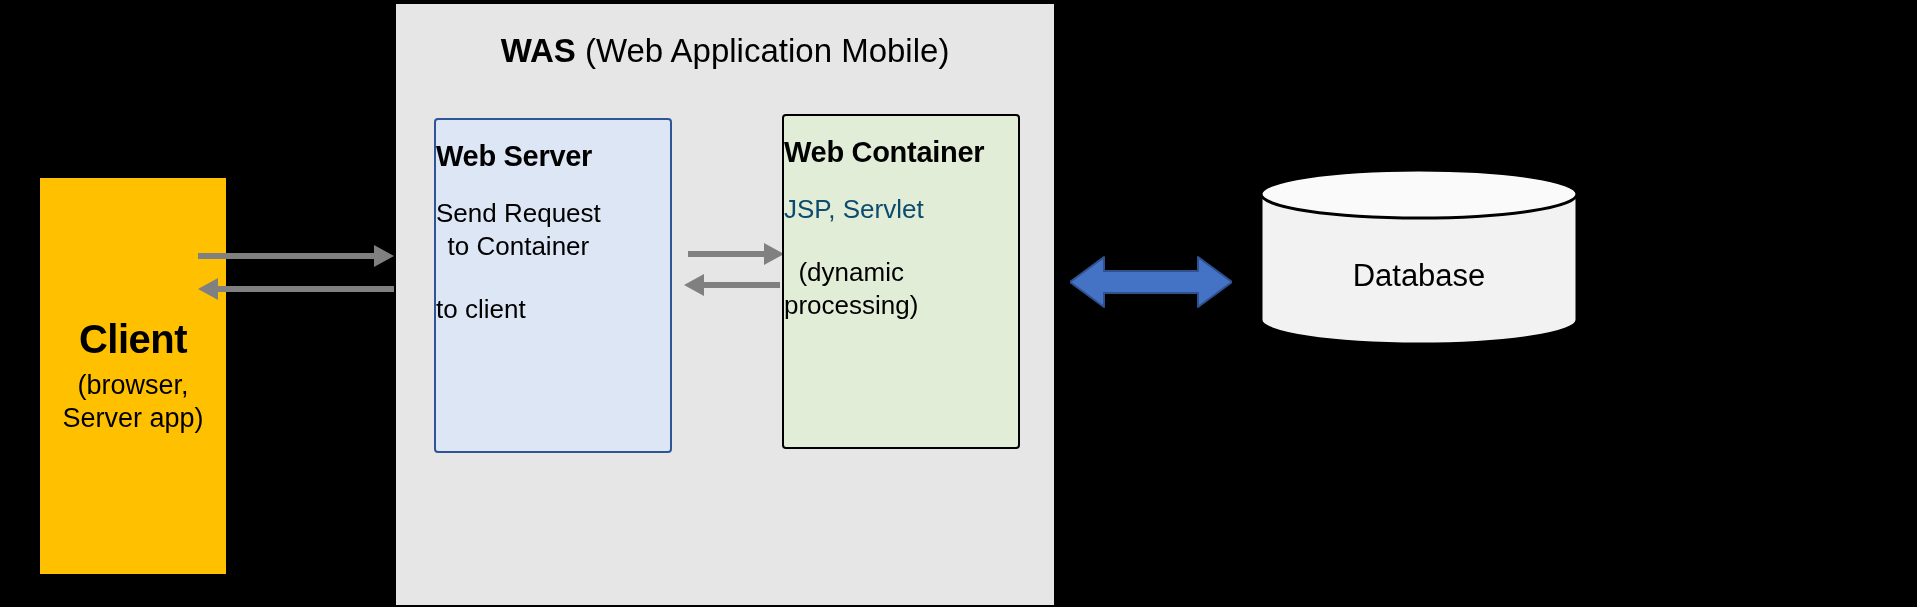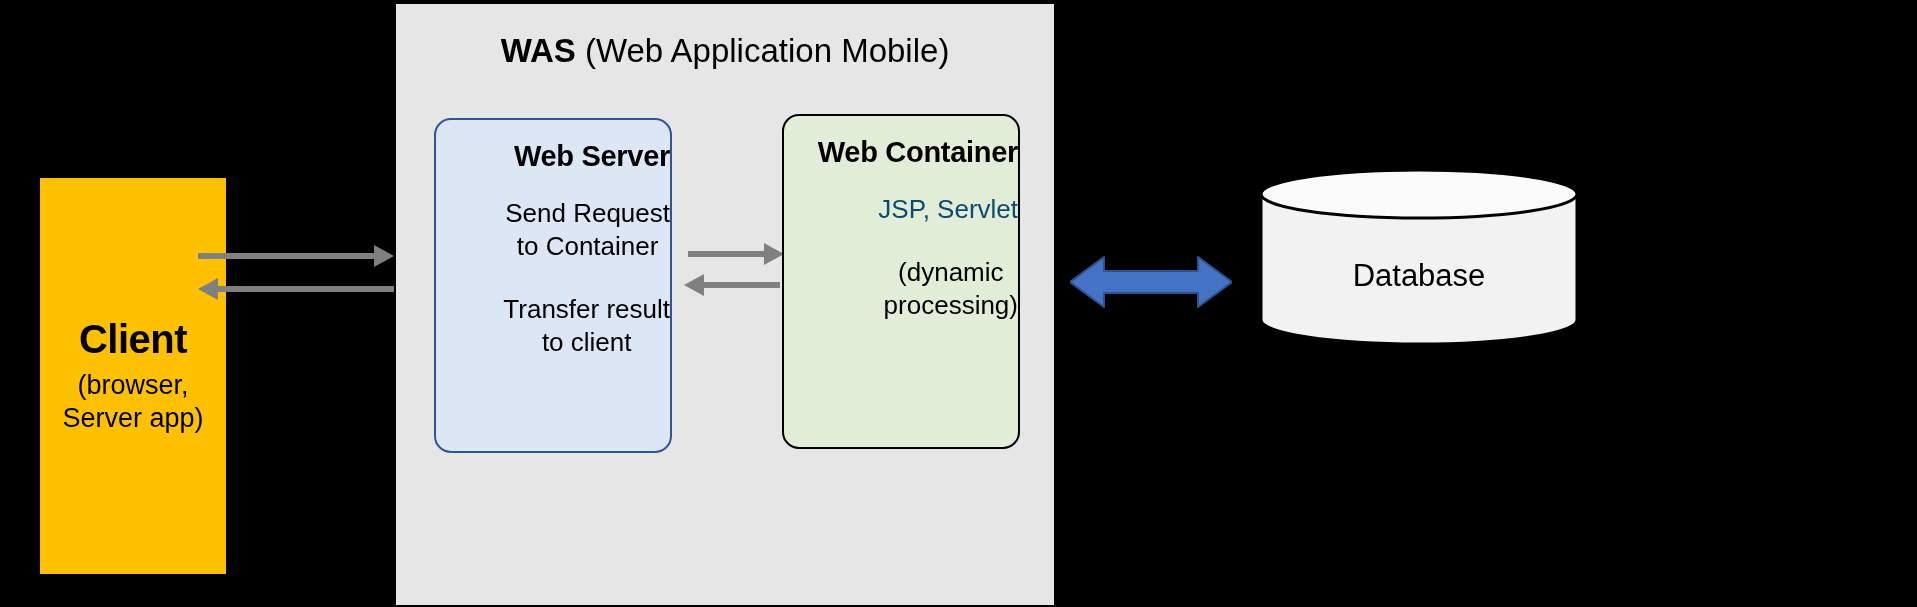--- a/index.html
+++ b/index.html
@@ -72,24 +72,24 @@
     font-weight: bold;
   }
   .was-title .was-expand {
     font-weight: normal;
   }
 
   
   .inner-box {
     position: absolute;
     box-sizing: border-box;
-    border-radius: 17px;
+    border-radius: 4px;
     display: flex;
     flex-direction: column;
-    align-items: flex-end;
+    align-items: flex-start;
     text-align: center;
   }
   .web-server-box {
     left: 434px;
     top: 118px;
     width: 238px;
     height: 335px;
     background: #DCE6F5;
     border: 2px solid #2E5596;
   }
@@ -216,21 +216,20 @@
     </div>
   </div>
 
   <div class="inner-box web-server-box">
     <div class="inner-title">Web Server</div>
     <div class="inner-body">
       <div>Send Request</div>
       <div>to Container</div>
     </div>
     <div class="inner-body gap2">
-      <div>Transfer result</div>
       <div>to client</div>
     </div>
   </div>
 
   <div class="gray-arrow right arrow-ws2wc-top">
     <div class="shaft"></div>
     <div class="head"></div>
   </div>
   <div class="gray-arrow left arrow-ws2wc-bot">
     <div class="shaft"></div>

